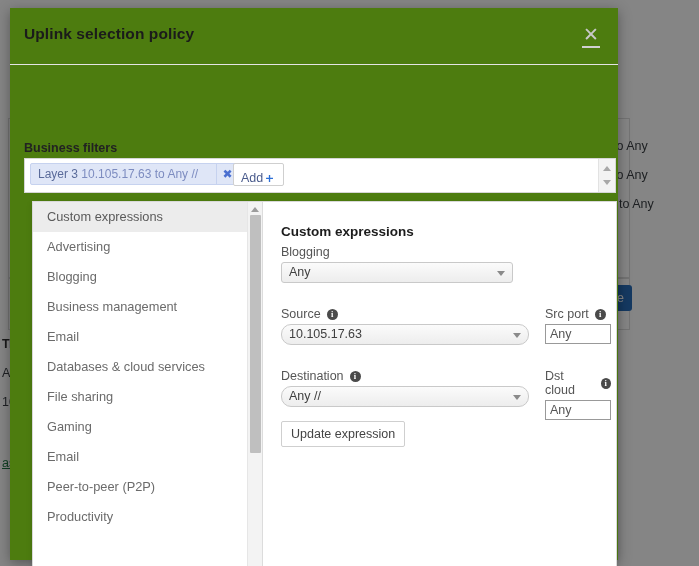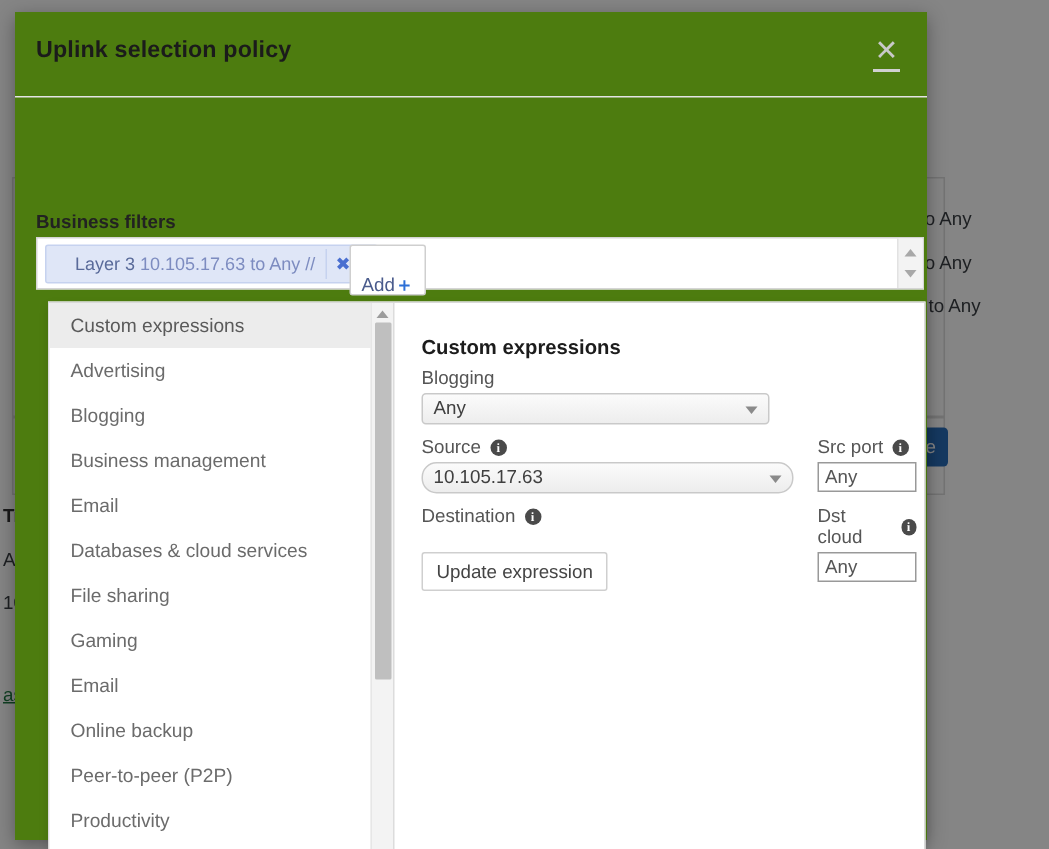--- a/index.html
+++ b/index.html
@@ -126,22 +126,23 @@
     position: absolute;
     left: 5px; top: 4px;
     height: 22px;
     display: flex;
     align-items: center;
     background: #dfe6f7;
     border: 1px solid #c6d2ef;
     border-radius: 2px;
     font-size: 12px;
     color: #4a5b8c;
-    padding: 12px;
-    overflow: hidden;
+    padding: 0;
+    overflow: hidden;
+    gap: 11px;
   }
   .filter-tag .tag-text {
     padding: 0 7px;
     color: #5a6b9a;
     line-height: 20px;
     white-space: nowrap;
   }
   .filter-tag .tag-text .tag-sub { color: #7d8cc0; }
   .filter-tag .tag-x {
     width: 22px; height: 20px;
@@ -149,21 +150,21 @@
     color: #4a6fd0;
     font-size: 12px;
     line-height: 20px;
     text-align: center;
     cursor: pointer;
   }
   .add-btn {
     position: absolute;
     left: 208px; top: 4px;
     height: 23px;
-    padding: 16px 7px;
+    padding: 4px 7px;
     border: 1px solid #cfcfcf;
     background: #fff;
     border-radius: 2px;
     font-size: 12.5px;
     color: #4a5b8c;
     line-height: 21px;
     cursor: pointer;
     white-space: nowrap;
   }
   .add-btn .plus { color: #2d6fd6; font-weight: bold; }
@@ -303,21 +304,21 @@
     width: 66px; height: 20px;
     border: 1px solid #999;
     background: #fff;
     font-size: 12.5px;
     color: #555;
     padding-left: 4px;
     line-height: 18px;
     font-family: "Liberation Sans", sans-serif;
   }
 
-  .row2 { position: relative; margin-top: 8px; }
+  .row2 { position: relative; margin-top: 24px; }
   .row2 .right-col {
     position: absolute;
     left: 264px; top: 0;
   }
 
   .btn-update {
     margin-top: 14px;
     display: inline-block;
     padding: 5px 9px;
     border: 1px solid #cfcfcf;
@@ -391,21 +392,20 @@
         <div class="cat-list">
           <div class="cat-item selected">Custom expressions</div>
           <div class="cat-item">Advertising</div>
           <div class="cat-item">Blogging</div>
           <div class="cat-item">Business management</div>
           <div class="cat-item">Email</div>
           <div class="cat-item">Databases &amp; cloud services</div>
           <div class="cat-item">File sharing</div>
           <div class="cat-item">Gaming</div>
           <div class="cat-item">Email</div>
-          <div class="cat-item">Online backup</div>
           <div class="cat-item">Peer-to-peer (P2P)</div>
           <div class="cat-item">Productivity</div>
 
           <div class="cat-scroll">
             <span class="sb-arrow sb-up"></span>
             <span class="sb-thumb"></span>
 
           </div>
         </div>
 
@@ -436,20 +436,24 @@
               </div>
               <input class="txt" type="text" value="Any" style="">
             </div>
           </div>
 
           <div class="row2">
             <div class="fld-label">
               <span>Destination</span>
               <span class="info-icon">i</span>
             </div>
+            <div class="sel narrow">
+              <span>Any //</span>
+              <span class="caret"></span>
+            </div>
             <div class="right-col">
               <div class="fld-label">
                 <span>Dst cloud</span>
                 <span class="info-icon">i</span>
               </div>
               <input class="txt" type="text" value="Any" style="">
             </div>
           </div>
 
           <div class="btn-update">Update expression</div>

